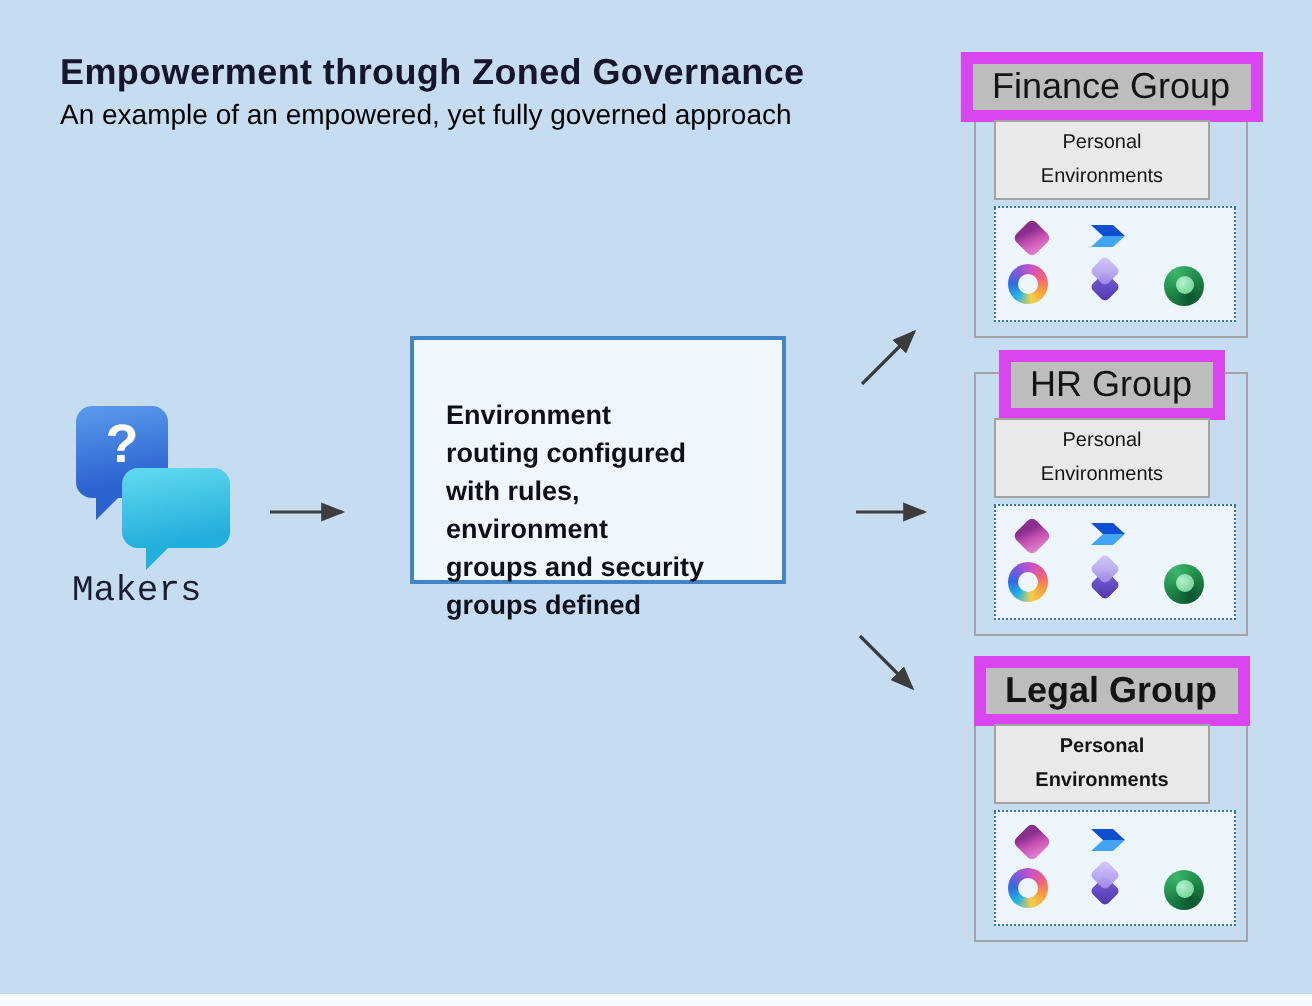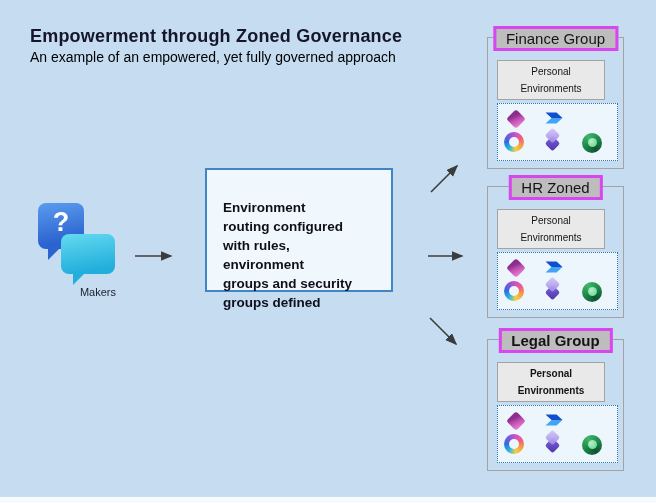--- a/index.html
+++ b/index.html
@@ -18,35 +18,35 @@
   .bubble-blue { position:absolute; left:38px; top:203px; width:46px; height:46px; border-radius:8px;
     background:linear-gradient(170deg,#5a9cee 0%,#2b63cf 80%); z-index:1; }
   .bubble-blue::after { content:""; position:absolute; left:10px; bottom:-11px; width:0; height:0;
     border-top:12px solid #2b63cf; border-right:12px solid transparent; }
   .bubble-blue .qmark { position:absolute; left:0; top:4px; width:100%; text-align:center;
     color:#fff; font-size:27px; font-weight:bold; }
   .bubble-cyan { position:absolute; left:61px; top:234px; width:54px; height:40px; border-radius:8px;
     background:linear-gradient(170deg,#64daf1 0%,#22aedb 85%); z-index:2; }
   .bubble-cyan::after { content:""; position:absolute; left:12px; bottom:-11px; width:0; height:0;
     border-top:12px solid #23afdc; border-right:12px solid transparent; }
-  .makers-label { position:absolute; left:36px; top:286px; width:80px; text-align:right;
-    font-size:11px; color:#1c1c30; }
+  .makers-label { position:absolute; left:36px; top:286px; width:80px; text-align:left;
+    font-size:18px; color:#1c1c30;font-family:Liberation Mono, monospace; }
 
   
   .routing-box { position:absolute; left:205px; top:168px; width:188px; height:124px;
     background:#f1f8fd; border:2px solid #4384c4; box-sizing:border-box; }
   .routing-text { margin:28px 12px 0 16px; font-size:13.5px; font-weight:bold; color:#0f0f1c;
     line-height:19px; white-space:pre-line; }
 
   
   .group { position:absolute; left:487px; width:137px; height:132px;
     border:1px solid #a3a3a3; box-sizing:border-box; }
   .g-finance { top:37px; } .g-hr { top:186px; } .g-legal { top:339px;font-weight:bold; }
   .group-label { position:absolute; top:-12px; left:50%; transform:translateX(-50%);
-    background:#bdbdbd; border:3px solid #d946ef; padding:1px 10px; font-size:15px;
+    background:#bdbdbd; border:6px solid #d946ef; padding:1px 10px; font-size:18px;
     color:#141414; white-space:nowrap; }
   .personal { position:absolute; left:9px; top:22px; width:108px; background:#e9e9e9;
     border:1px solid #a3a3a3; box-sizing:border-box; text-align:center; font-size:10px;
     line-height:17px; color:#141414; padding:2px 4px; }
   .dotted { position:absolute; left:9px; top:65px; width:121px; height:58px;
     background:#eef6fd; border:1.5px dotted #2e75b6; box-sizing:border-box; }
 
   
   .icon { position:absolute; width:20px; height:20px; }
   .i-pa   { left:8px;  top:5px; }
@@ -113,21 +113,21 @@
       <div class="icon i-cop"></div>
       <div class="icon i-cs">
           <b class="d2"></b>
           <b class="d1"></b>
         </div>
       <div class="icon i-pp"></div>
     </div>
   </div>
 
   <div class="group g-hr">
-    <div class="group-label">HR Zoned</div>
+    <div class="group-label">HR Group</div>
     <div class="personal">Personal Environments</div>
     <div class="dotted">
       <div class="icon i-pa">
           <i></i>
         </div>
       <div class="icon i-auto">
         <svg width="20" height="20" viewBox="0 0 20 20">
             <path fill="#0d4fd0" d="M1.5 4.5h11l6 5.5h-11z"></path>
             <path fill="#41a4f5" d="M7.5 10h11l-6 5.5h-11z"></path>
           </svg>

